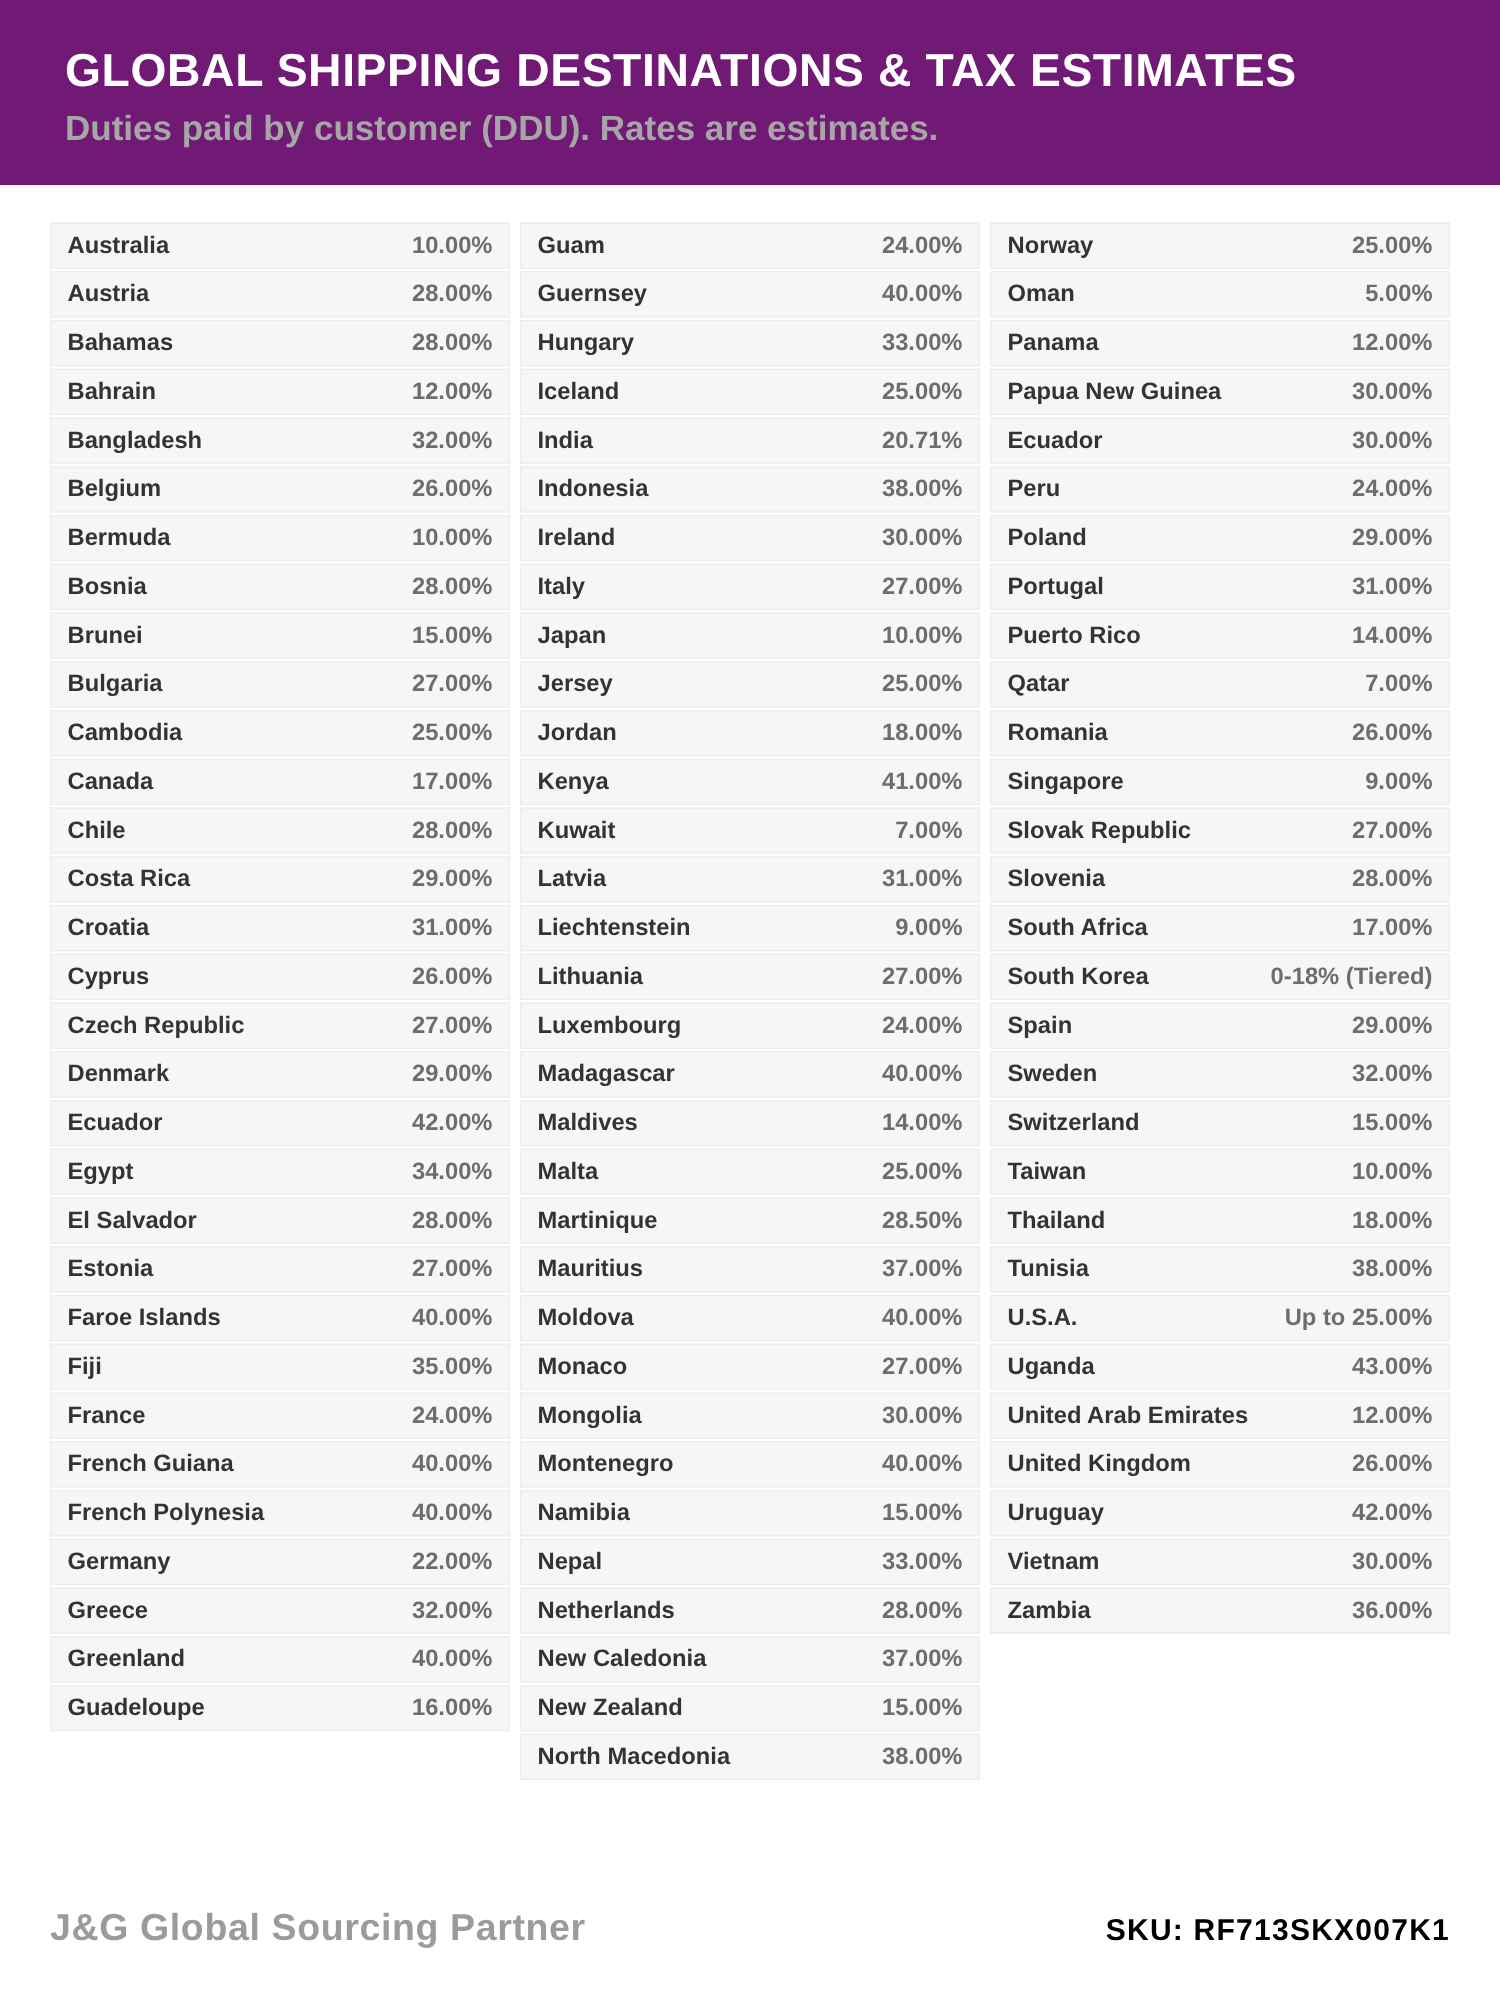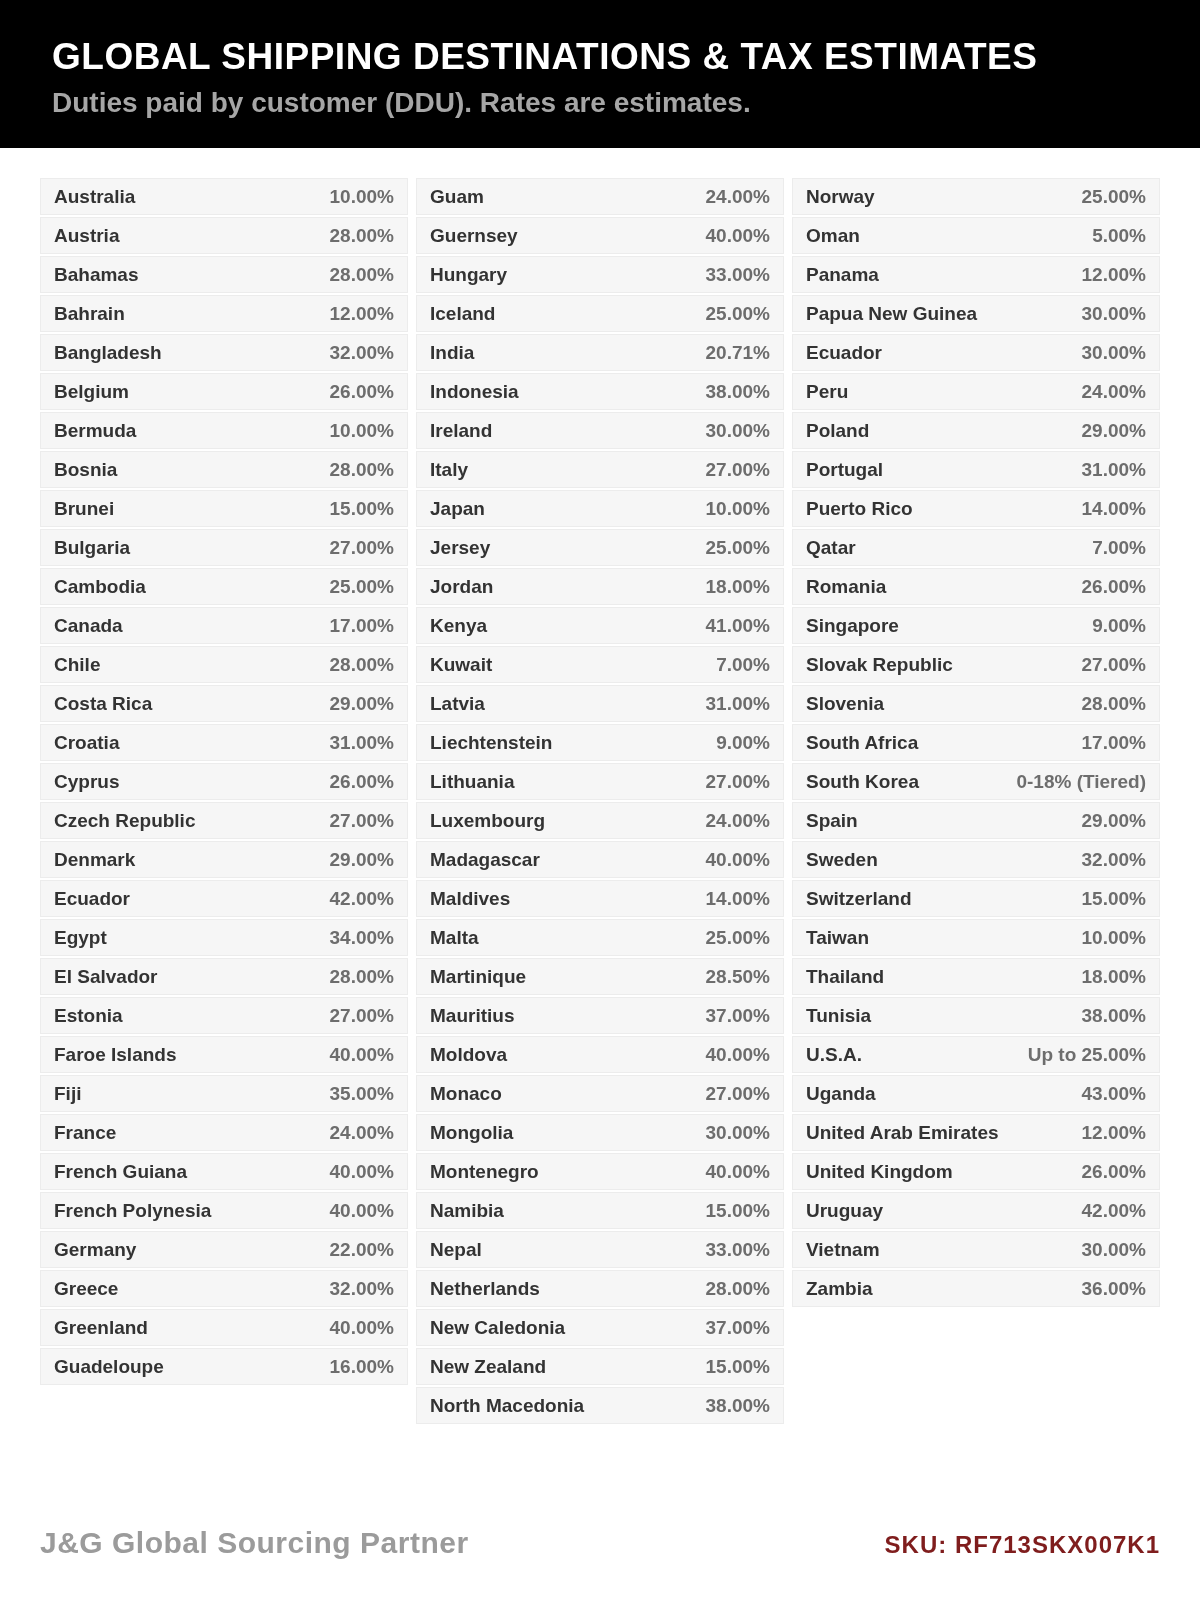--- a/index.html
+++ b/index.html
@@ -5,21 +5,21 @@
   html, body { margin: 0; padding: 0; }
   body {
     width: 1200px;
     height: 1600px;
     background: #ffffff;
     font-family: "Liberation Sans", sans-serif;
     position: relative;
     overflow: hidden;
   }
   .banner {
-    background: #000000;
+    background: #701a75;
     height: 148px;
     box-sizing: border-box;
     padding: 36px 52px 0 52px;
   }
   .banner h1 {
     margin: 0;
     color: #ffffff;
     font-size: 37px;
     font-weight: 800;
     letter-spacing: 0.5px;
@@ -72,21 +72,21 @@
     align-items: baseline;
     margin-top: 24px;
   }
   .brand {
     color: #9b9b9b;
     font-size: 30px;
     font-weight: 800;
     letter-spacing: 0.5px;
   }
   .sku {
-    color: #7f1d1d;
+    color: #000000;
     font-size: 24px;
     font-weight: 700;
     letter-spacing: 1px;
   }
 </style>
 </head>
 <body>
 
 <header class="banner">
   <h1>GLOBAL SHIPPING DESTINATIONS &amp; TAX ESTIMATES</h1>

